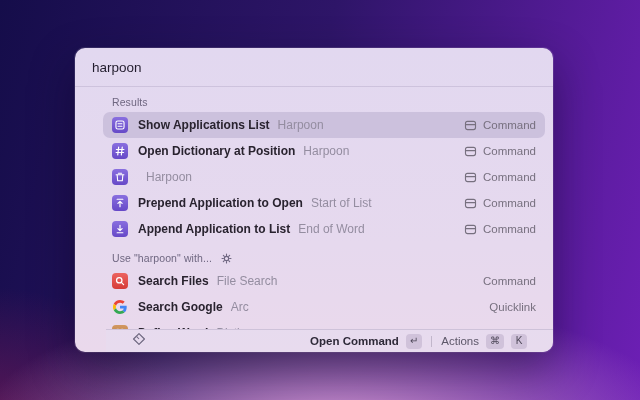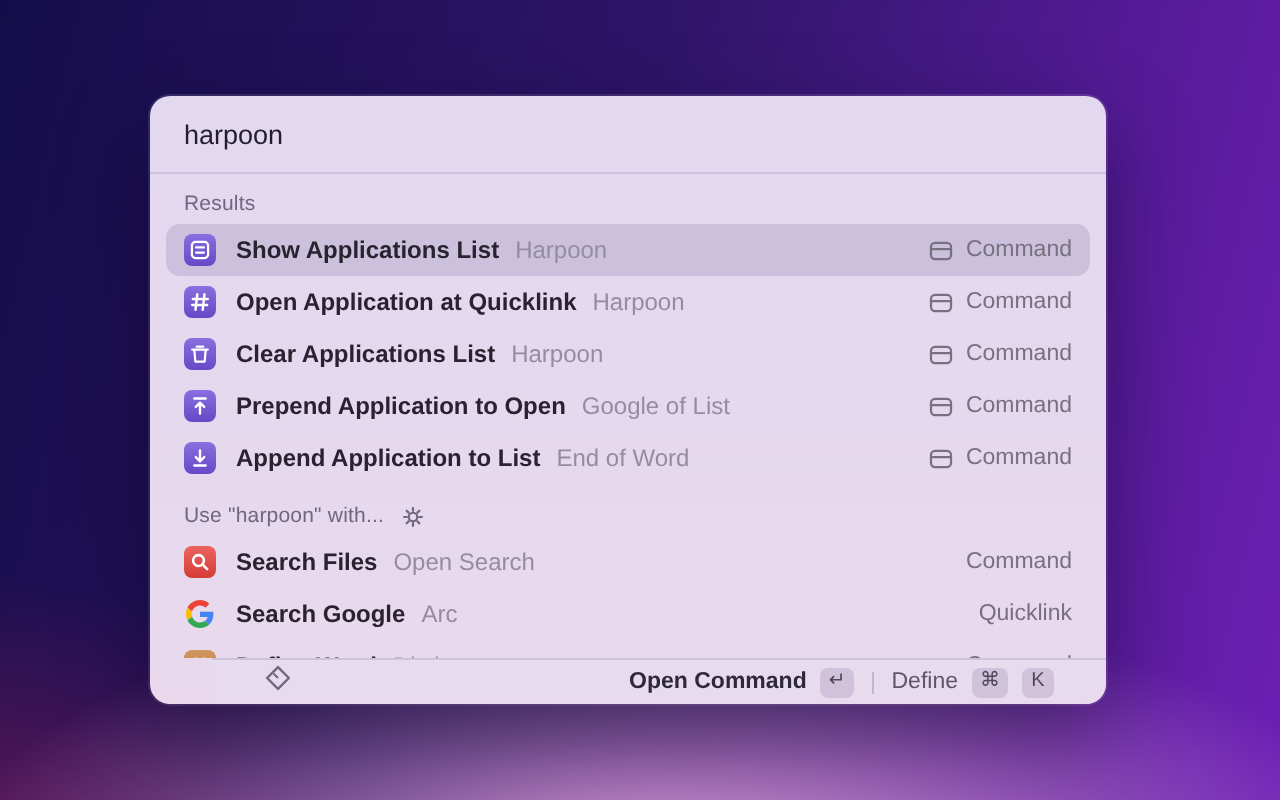--- a/index.html
+++ b/index.html
@@ -21,21 +21,21 @@
   }
   .searchbar {
     height: 39px; flex: 0 0 39px; display: flex; align-items: center;
     border-bottom: 1px solid rgba(60,40,90,0.12);
   }
   .searchbar input {
     width: 100%; border: none; outline: none; background: transparent;
     padding: 0 17px; font-family: "Liberation Sans", sans-serif;
     font-size: 13.5px; color: #231d2e;
   }
-  .list { flex: 1 1 auto; overflow: hidden; padding: 0 8px; }
+  .list { flex: 1 1 auto; overflow: hidden; padding: 0 8px; margin-left: 20px; }
   .section-header {
     display: flex; align-items: center; gap: 9px;
     padding: 9px 9px 4px 9px; font-size: 10.5px; color: #6f6781; letter-spacing: 0.1px;
   }
   .section-header.second { padding-top: 10px; }
   .gear { display: inline-flex; color: #6f6781; }
   .row {
     height: 26px; display: flex; align-items: center;
     padding: 0 9px; border-radius: 7px;
   }
@@ -99,58 +99,57 @@
             </span>
             <span class="acc-text">Command</span>
           </span>
         </div>
         <div class="row">
           <span class="app-icon" style="background: linear-gradient(rgba(255, 255, 255, 0.18), rgba(0, 0, 0, 0.08)), rgb(111, 79, 216);">
             <svg width="12" height="12" viewBox="0 0 16 16" fill="none" stroke="#fff" stroke-width="1.6" stroke-linecap="round">
               <path d="M6.2 2.8 5 13.2M11 2.8 9.8 13.2M3.2 6h10M2.8 10h10"></path>
             </svg>
           </span>
-          <span class="title">Open Application at Quicklink</span>
+          <span class="title">Open Dictionary at Position</span>
           <span class="subtitle">Harpoon</span>
           <span class="accessory">
             <span style="display: inline-flex;">
               <svg width="13" height="13" viewBox="0 0 14 14" fill="none" stroke="currentColor" stroke-width="1.2" stroke-linecap="round">
                 <rect x="1.6" y="2.6" width="10.8" height="8.8" rx="2.2"></rect>
                 <path d="M1.6 6h10.8"></path>
               </svg>
             </span>
             <span class="acc-text">Command</span>
           </span>
         </div>
         <div class="row">
           <span class="app-icon" style="background: linear-gradient(rgba(255, 255, 255, 0.18), rgba(0, 0, 0, 0.08)), rgb(111, 79, 216);">
             <svg width="12" height="12" viewBox="0 0 16 16" fill="none" stroke="#fff" stroke-width="1.5" stroke-linecap="round" stroke-linejoin="round">
               <path d="M5.8 3h4.4M2.8 5h10.4M4.2 5l.7 8h6.2l.7-8"></path>
             </svg>
           </span>
-          <span class="title">Clear Applications List</span>
           <span class="subtitle">Harpoon</span>
           <span class="accessory">
             <span style="display: inline-flex;">
               <svg width="13" height="13" viewBox="0 0 14 14" fill="none" stroke="currentColor" stroke-width="1.2" stroke-linecap="round">
                 <rect x="1.6" y="2.6" width="10.8" height="8.8" rx="2.2"></rect>
                 <path d="M1.6 6h10.8"></path>
               </svg>
             </span>
             <span class="acc-text">Command</span>
           </span>
         </div>
         <div class="row">
           <span class="app-icon" style="background: linear-gradient(rgba(255, 255, 255, 0.18), rgba(0, 0, 0, 0.08)), rgb(111, 79, 216);">
             <svg width="12" height="12" viewBox="0 0 16 16" fill="none" stroke="#fff" stroke-width="1.6" stroke-linecap="round" stroke-linejoin="round">
               <path d="M4.2 3h7.6M8 13V6M5.2 8.6 8 5.8l2.8 2.8"></path>
             </svg>
           </span>
           <span class="title">Prepend Application to Open</span>
-          <span class="subtitle">Google of List</span>
+          <span class="subtitle">Start of List</span>
           <span class="accessory">
             <span style="display: inline-flex;">
               <svg width="13" height="13" viewBox="0 0 14 14" fill="none" stroke="currentColor" stroke-width="1.2" stroke-linecap="round">
                 <rect x="1.6" y="2.6" width="10.8" height="8.8" rx="2.2"></rect>
                 <path d="M1.6 6h10.8"></path>
               </svg>
             </span>
             <span class="acc-text">Command</span>
           </span>
         </div>
@@ -185,21 +184,21 @@
     </div>
     <div>
         <div class="row">
           <span class="app-icon" style="background: linear-gradient(rgba(255, 255, 255, 0.18), rgba(0, 0, 0, 0.08)), rgb(232, 65, 60);">
             <svg width="12" height="12" viewBox="0 0 16 16" fill="none" stroke="#fff" stroke-width="1.7" stroke-linecap="round">
               <circle cx="7" cy="7" r="3.6"></circle>
               <path d="m9.8 9.8 3 3"></path>
             </svg>
           </span>
           <span class="title">Search Files</span>
-          <span class="subtitle">Open Search</span>
+          <span class="subtitle">File Search</span>
           <span class="accessory">
             <span class="acc-text">Command</span>
           </span>
         </div>
         <div class="row">
           <span class="app-icon" style="background: transparent;">
             <svg width="14" height="14" viewBox="0 0 48 48">
               <path fill="#EA4335" d="M24 9.5c3.54 0 6.71 1.22 9.21 3.6l6.85-6.85C35.9 2.38 30.47 0 24 0 14.62 0 6.51 5.38 2.56 13.22l7.98 6.19C12.43 13.72 17.74 9.5 24 9.5z"></path>
               <path fill="#4285F4" d="M46.98 24.55c0-1.57-.15-3.09-.38-4.55H24v9.02h12.94c-.58 2.96-2.26 5.48-4.78 7.18l7.73 6c4.51-4.18 7.09-10.36 7.09-17.65z"></path>
               <path fill="#FBBC05" d="M10.53 28.59c-.48-1.45-.76-2.99-.76-4.59s.27-3.14.76-4.59l-7.98-6.19C.92 16.46 0 20.12 0 24c0 3.88.92 7.54 2.56 10.78l7.97-6.19z"></path>
@@ -234,18 +233,18 @@
         <svg width="14" height="14" viewBox="0 0 16 16" fill="none" stroke="currentColor" stroke-width="1.4" stroke-linejoin="round">
           <path d="M8 1.8 L14.2 8 L8 14.2 L1.8 8 Z"></path>
           <path d="M5.4 5.4 L8 8" stroke-width="1.2"></path>
         </svg>
       </span>
     </div>
     <div class="footer-right">
       <span class="primary">Open Command</span>
       <span class="key-badge">↵</span>
       <span class="vdivider"></span>
-      <span class="actions-label">Define</span>
+      <span class="actions-label">Actions</span>
       <span class="key-badge">⌘</span>
       <span class="key-badge">K</span>
     </div>
   </div>
 </div>
 
 </body></html>

